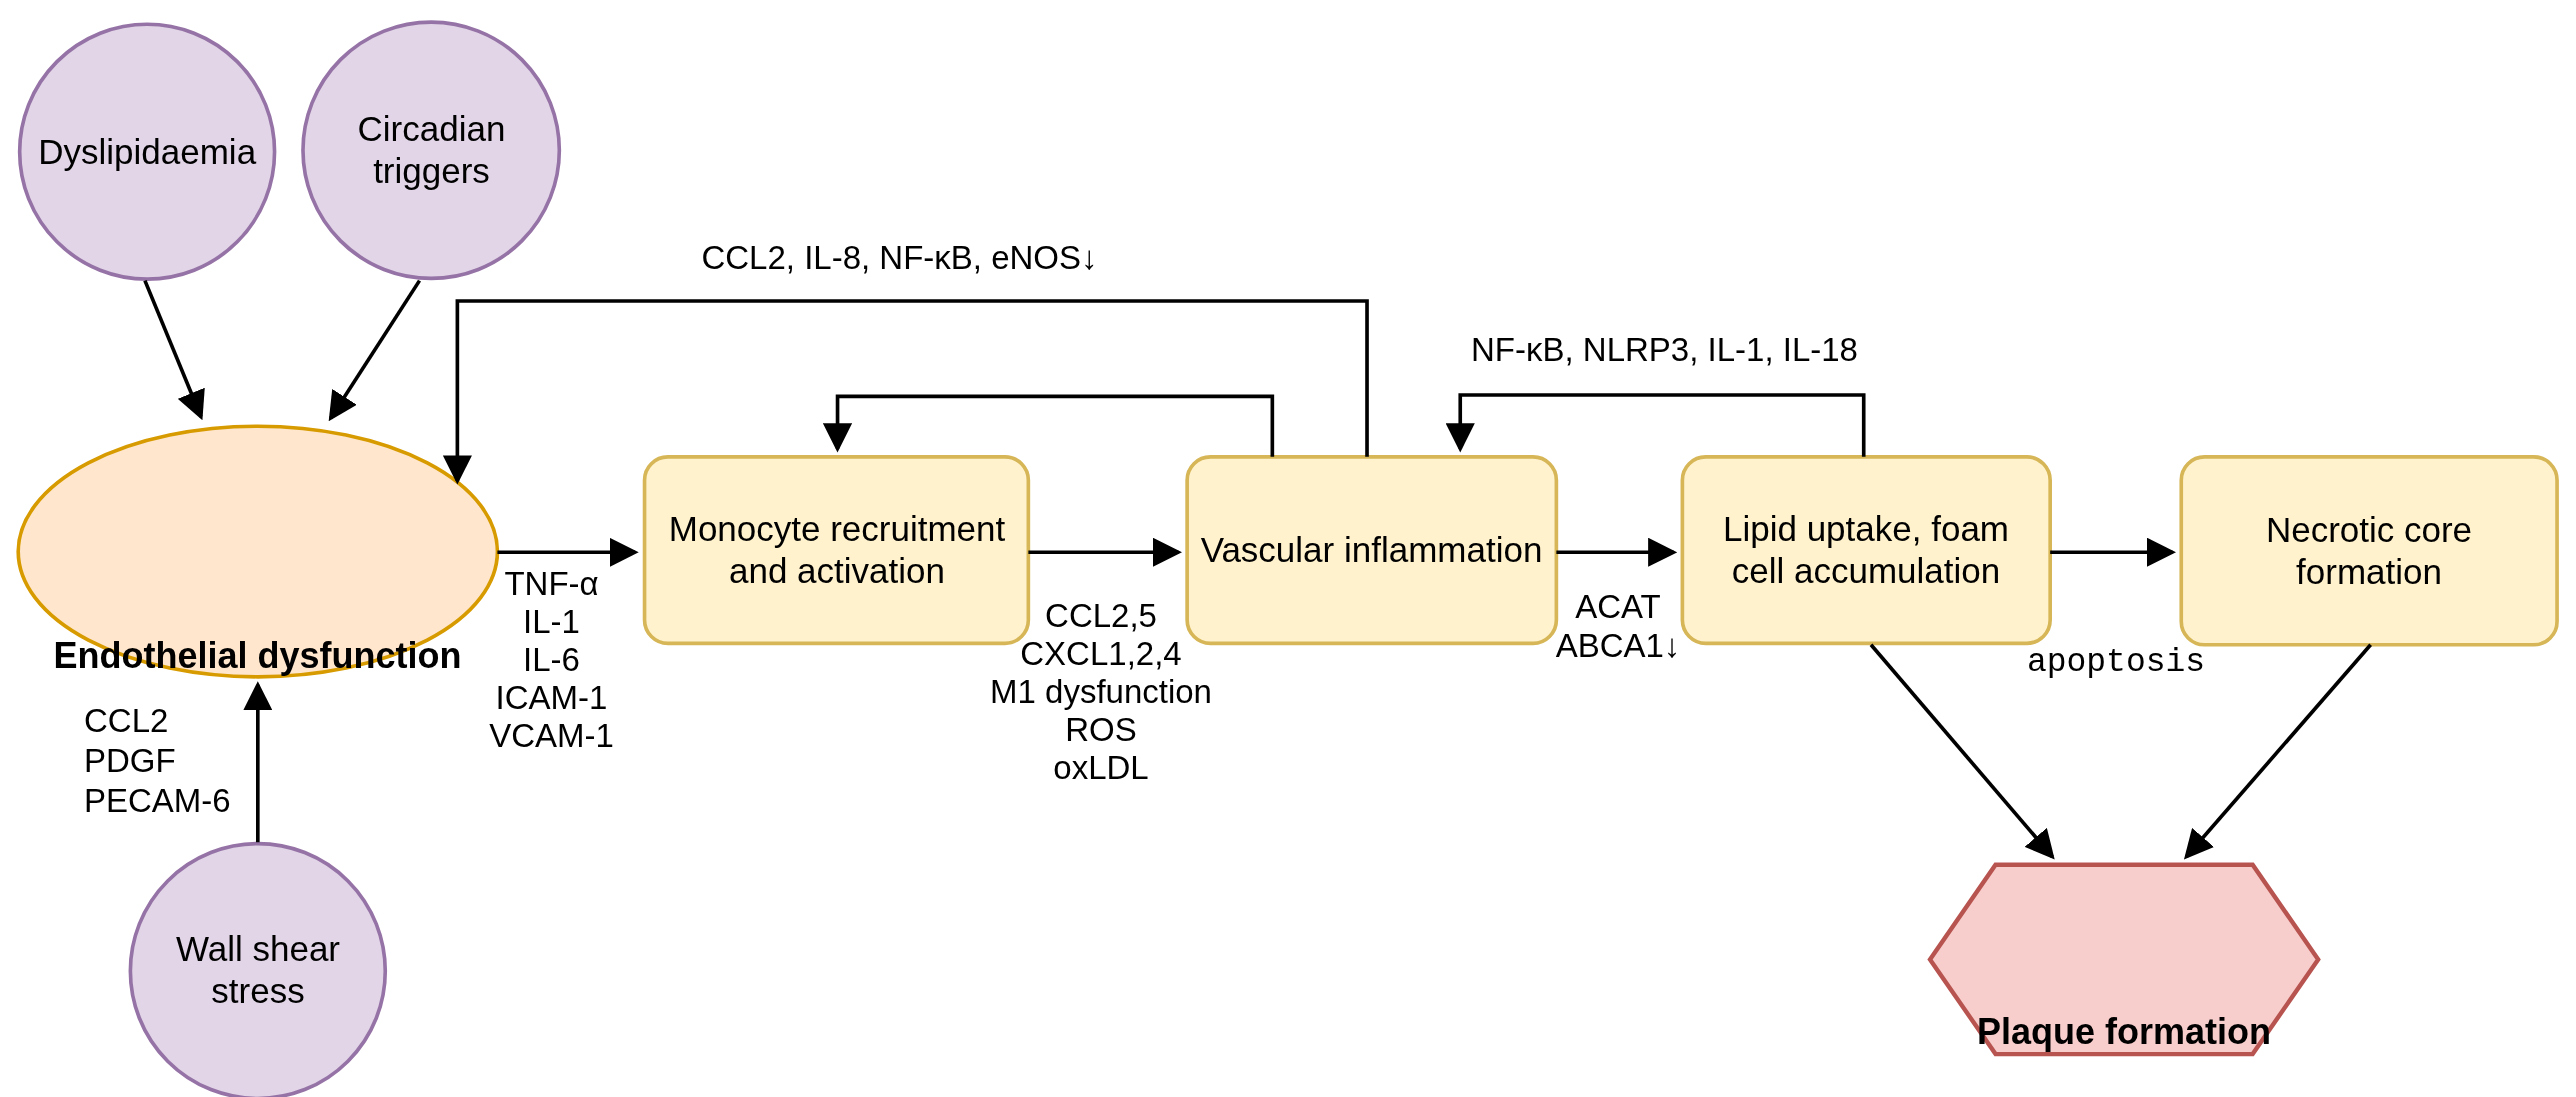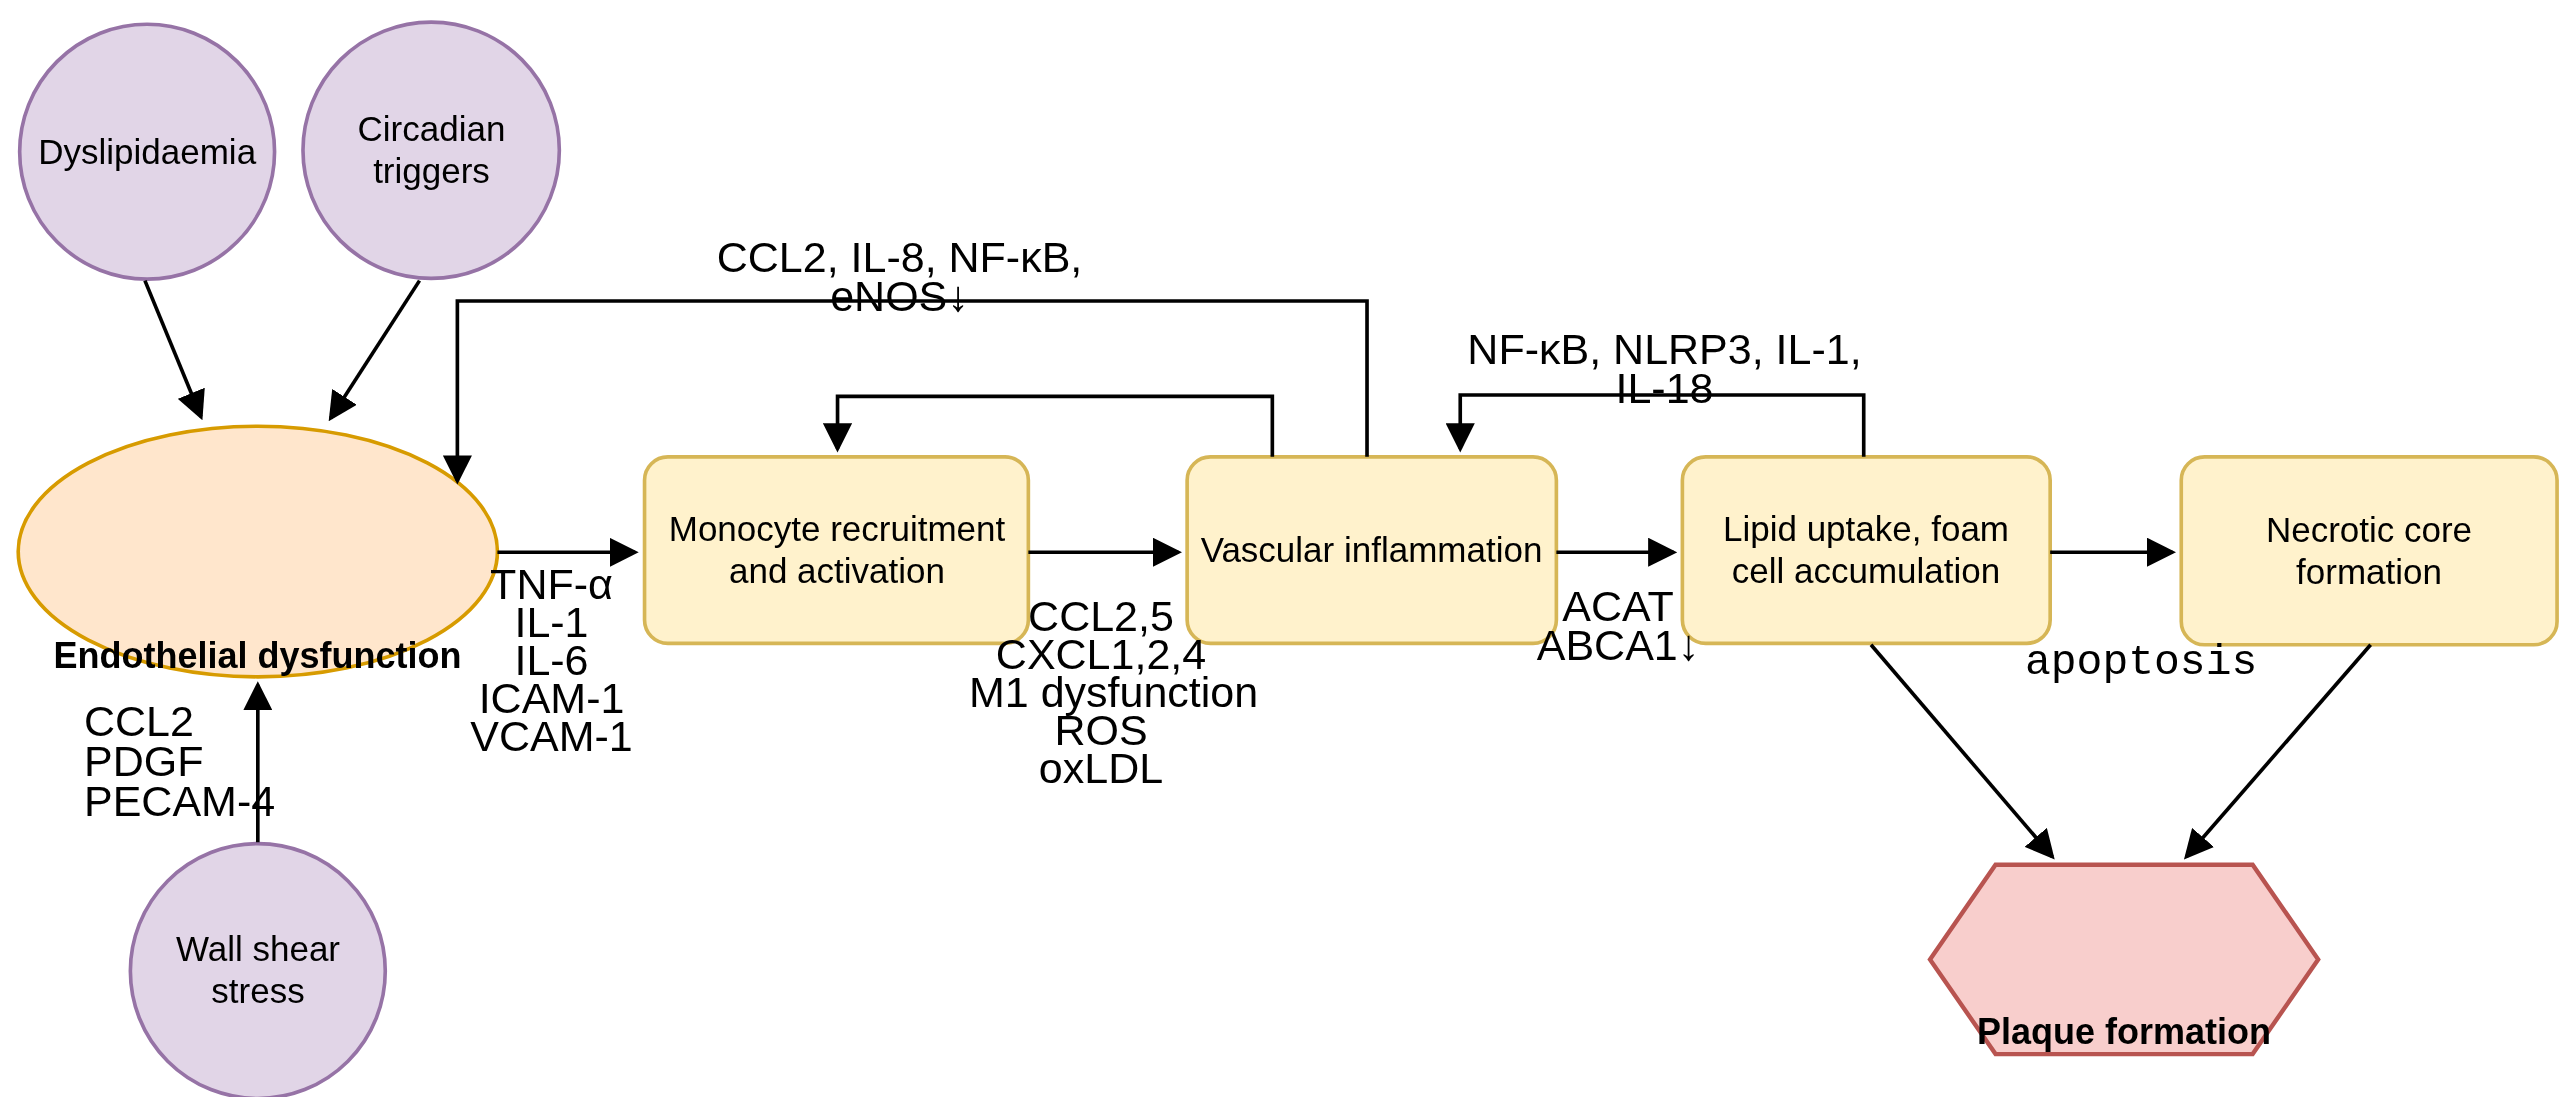--- a/index.html
+++ b/index.html
@@ -25,21 +25,21 @@
 
   .node-label {
     position:absolute; display:flex; align-items:center; justify-content:center;
     text-align:center; font-size:35px; line-height:42px; color:var(--text);
   }
   .node-label > span { display:inline-block; }
   .bold { font-weight:bold; font-size:36px;align-items:flex-end; }
   .nowrap { white-space:nowrap; }
 
   .edge-label {
-    position:absolute; text-align:center; font-size:43px; line-height:39px; color:var(--text);
+    position:absolute; text-align:center; font-size:33px; line-height:39px; color:var(--text);
   }
   .edge-label.left { text-align:left; }
   .edge-label div { white-space:nowrap; }
 </style>
 </head>
 <body>
 
 <div class="stage">
 
   <svg viewBox="0 0 3537 1507">
@@ -132,17 +132,17 @@
   <div class="edge-label" style="left:1529px; top:587px; width:178px;">
     <div>ACAT</div>
     <div>ABCA1↓</div>
   </div>
 
   <div class="edge-label" style="left:2025px; top:645px; width:182px; line-height:36px;font-family:Liberation Mono, monospace;">apoptosis</div>
 
   <div class="edge-label left" style="left:84px; top:701px; width:204px; line-height:40px;">
     <div>CCL2</div>
     <div>PDGF</div>
-    <div>PECAM-4</div>
+    <div>PECAM-6</div>
   </div>
 
 </div>
 
 
 </body></html>

